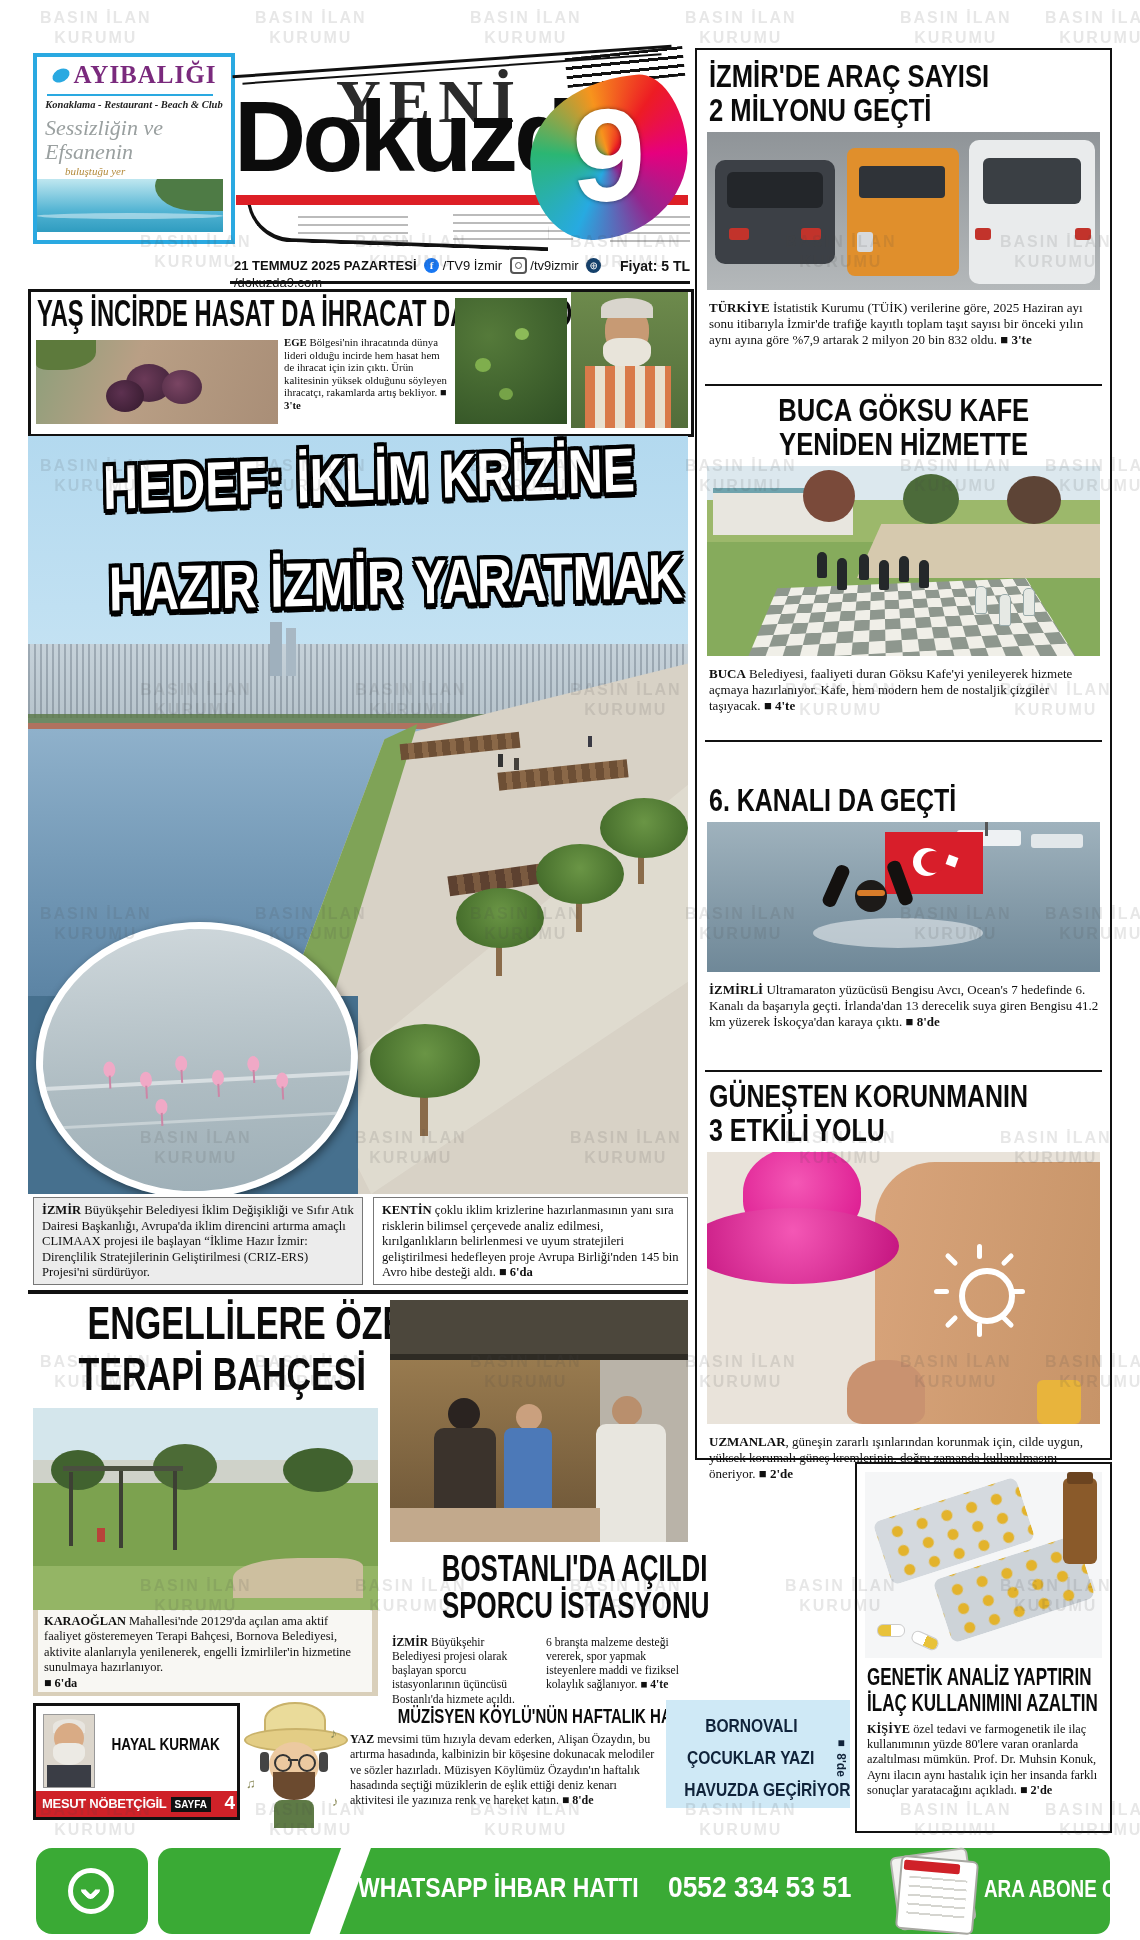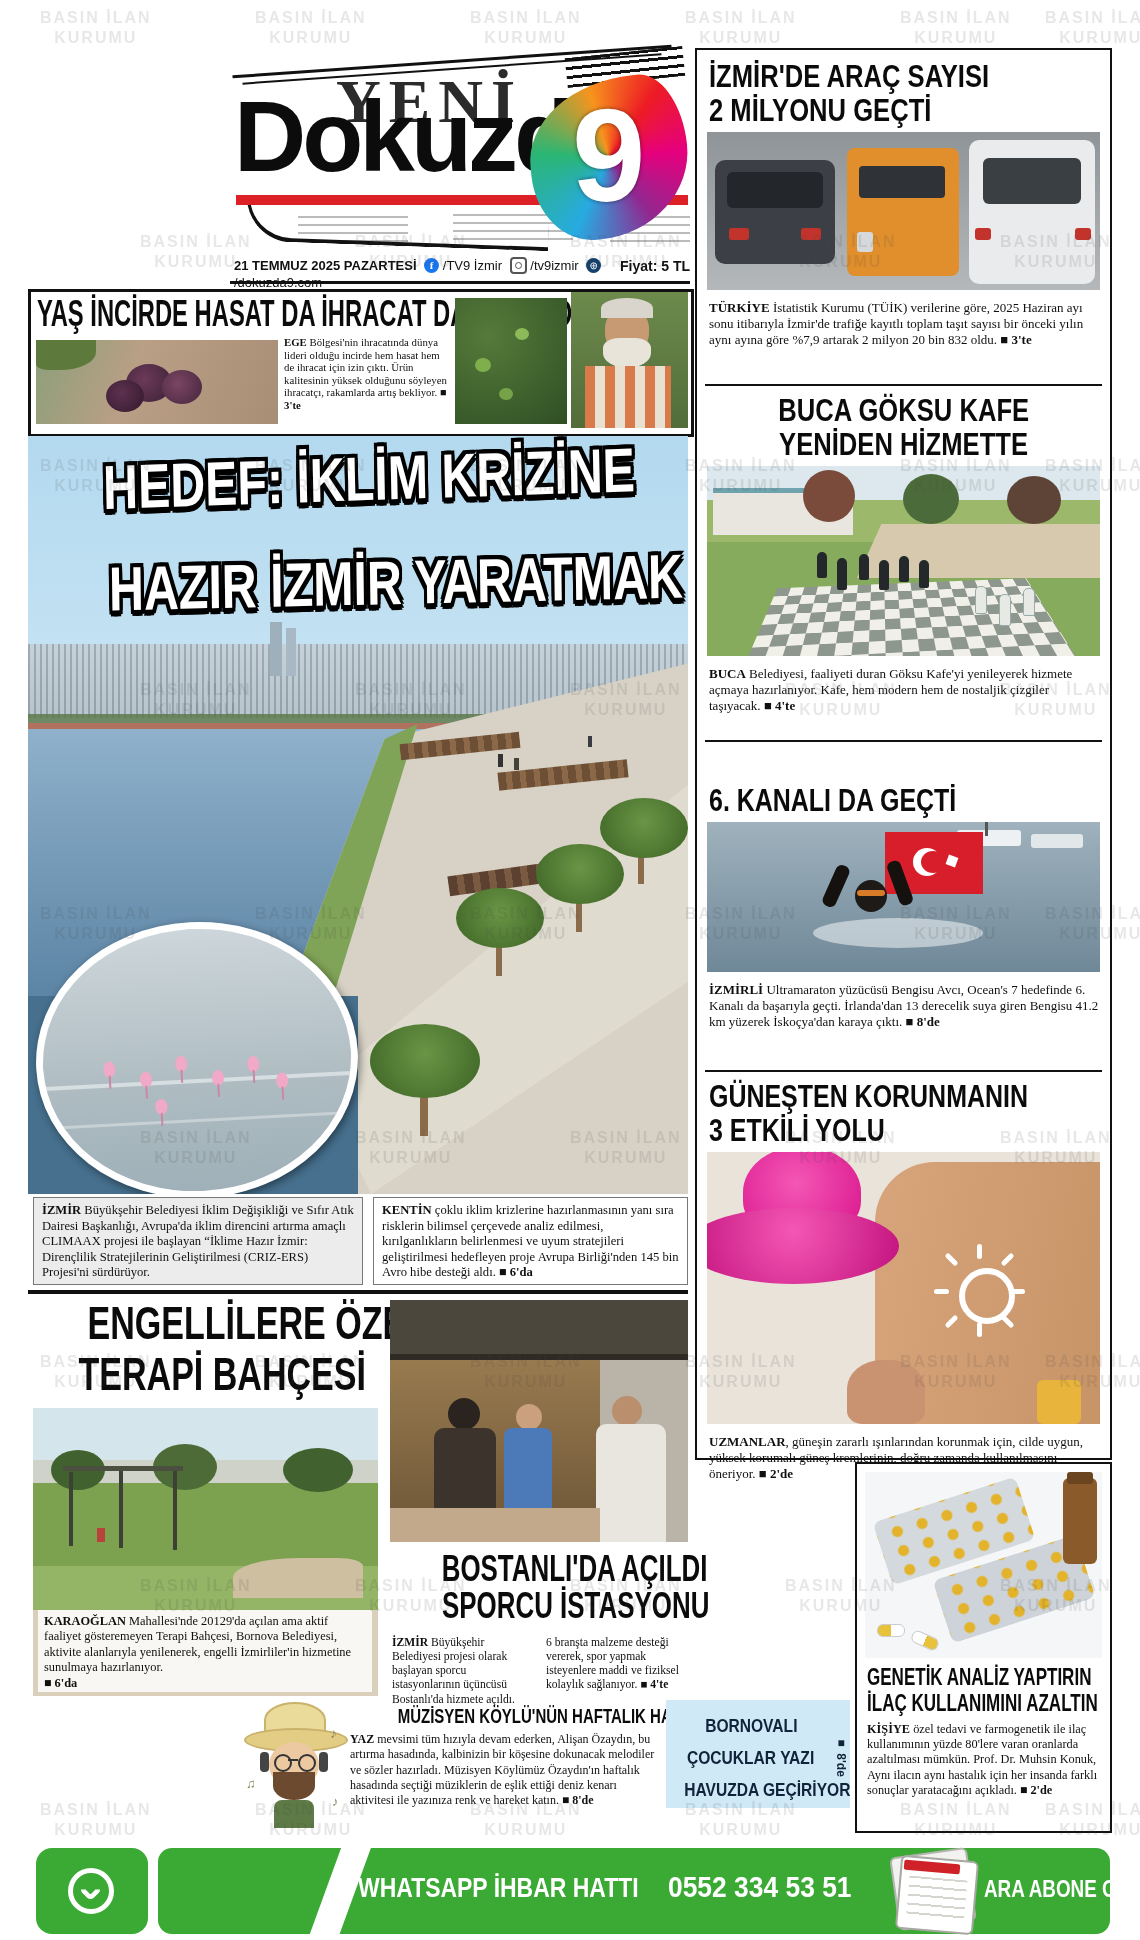--- a/index.html
+++ b/index.html
@@ -28,20 +28,35 @@
   .piece{position:absolute;width:10px;height:26px;background:#24282a;border-radius:5px 5px 2px 2px;}
   .piece.w{background:#e6e9e4;border:1px solid #9aa;}
   .ray{position:absolute;width:5px;height:15px;background:#fff;border-radius:3px;}
   .vline{writing-mode:vertical-rl;}
 </style>
 </head>
 <body>
 
 <div id="page">
 
+  <div class="abs" style="left:33px;top:53px;width:194px;height:183px;border:4px solid #2aa9e1;background:#fff;overflow:hidden;">
+    <div class="abs" style="left:0;top:4px;width:100%;text-align:center;">
+      <span style="display:inline-block;width:18px;height:13px;background:#2aa9e1;border-radius:60% 40% 60% 40%;transform:rotate(-15deg);vertical-align:middle;"></span>
+      <span style="font-family:'Liberation Serif',serif;font-weight:bold;font-size:25px;color:#7a2a7d;letter-spacing:1px;vertical-align:middle;">AYIBALIĞI</span>
+    </div>
+    <div class="abs" style="left:10px;top:37px;width:166px;height:2px;background:#2aa9e1;"></div>
+    <div class="abs" style="left:0;top:42px;width:100%;text-align:center;font:italic bold 10.5px 'Liberation Serif',serif;color:#222;">Konaklama - Restaurant - Beach &amp; Club</div>
+    <div class="abs" style="left:8px;top:58px;font:italic 22px 'Liberation Serif',serif;color:#9aa0a0;">Sessizliğin ve</div>
+    <div class="abs" style="left:8px;top:82px;font:italic 22px 'Liberation Serif',serif;color:#9aa0a0;">Efsanenin</div>
+    <div class="abs" style="left:28px;top:108px;font:italic 11px 'Liberation Serif',serif;color:#b48b3c;">buluştuğu yer</div>
+    <div class="ph" style="left:0;top:122px;width:186px;height:53px;background:linear-gradient(#bfe7f0,#53b4d3 60%,#2f9cc0);">
+      <div class="abs" style="left:118px;top:-14px;width:75px;height:46px;background:#4e7b45;border-radius:50% 20% 10% 60%;"></div>
+      <div class="abs" style="left:0;top:34px;width:186px;height:6px;background:rgba(255,255,255,.45);border-radius:50%;"></div>
+    </div>
+  </div>
 
   <div class="abs" style="left:228px;top:38px;width:464px;height:246px;">
     <div class="abs" style="left:4px;top:22px;width:440px;height:3px;background:#111;transform:rotate(-4deg);"></div>
     <div class="abs" style="left:14px;top:30px;width:420px;height:2px;background:#111;transform:rotate(-4deg);"></div>
     <div class="abs" style="left:338px;top:14px;width:118px;height:30px;
          background:repeating-linear-gradient(#111 0 3px,transparent 3px 9px);transform:rotate(-6deg);"></div>
     <div class="abs" style="left:108px;top:28px;font:bold 62px 'Liberation Serif',serif;color:#2b2b2b;letter-spacing:8px;z-index:1;">YENİ</div>
     <div class="abs" style="left:6px;top:48px;font:bold 100px 'Liberation Sans',sans-serif;color:#0c0c0c;letter-spacing:-4px;z-index:2;line-height:1;">Dokuzda</div>
     <div class="abs" style="left:8px;top:157px;width:452px;height:10px;background:#dd1f26;z-index:2;"></div>
     <div class="abs" style="left:70px;top:178px;width:110px;height:26px;background:repeating-linear-gradient(#bbb 0 2px,transparent 2px 8px);"></div>
@@ -228,20 +243,36 @@
   </div>
   <p class="bt abs" style="left:392px;top:1636px;width:144px;margin:0;font-size:11.6px;line-height:1.22;">
     <b>İZMİR</b>
     <span>Büyükşehir Belediyesi projesi olarak başlayan sporcu istasyonlarının üçüncüsü Bostanlı'da hizmete açıldı.</span>
   </p>
   <p class="bt abs" style="left:546px;top:1636px;width:142px;margin:0;font-size:11.6px;line-height:1.22;">
     <span>6 branşta malzeme desteği vererek, spor yapmak isteyenlere maddi ve fiziksel kolaylık sağlanıyor.</span>
     <b>■ 4'te</b>
   </p>
 
+  <div class="abs" style="left:33px;top:1703px;width:207px;height:117px;border:3px solid #111;background:#fff;box-sizing:border-box;">
+    <div class="ph" style="left:7px;top:8px;width:50px;height:72px;background:#dcd6cc;border:1px solid #999;">
+      <div class="abs" style="left:9px;top:4px;width:32px;height:14px;background:#e8e5df;border-radius:50% 50% 0 0;"></div>
+      <div class="abs" style="left:10px;top:8px;width:30px;height:30px;background:#d9ab85;border-radius:50%;"></div>
+      <div class="abs" style="left:9px;top:28px;width:32px;height:22px;background:#eceae4;border-radius:30% 30% 50% 50%;"></div>
+      <div class="abs" style="left:3px;top:50px;width:44px;height:22px;background:#3a3d45;"></div>
+    </div>
+    <div class="hl abs" style="left:60px;top:30px;width:140px;text-align:center;font-size:17px;">
+      <span class="c" style="transform:scaleX(.8);">HAYAL KURMAK</span>
+    </div>
+    <div class="abs" style="left:0;top:85px;width:201px;height:26px;background:#cf2128;">
+      <span style="position:absolute;left:6px;top:5px;font:bold 13px 'Liberation Sans',sans-serif;color:#fff;letter-spacing:-.3px;">MESUT NÖBETÇİGİL</span>
+      <span style="position:absolute;right:26px;top:6px;background:#111;color:#fff;font:bold 10px 'Liberation Sans',sans-serif;padding:2px 4px;">SAYFA</span>
+      <span style="position:absolute;right:2px;top:1px;color:#fff;font:bold 19px 'Liberation Sans',sans-serif;">4</span>
+    </div>
+  </div>
 
   <div class="abs" style="left:244px;top:1698px;width:100px;height:135px;">
     <div class="abs" style="left:20px;top:4px;width:58px;height:32px;background:#eadb9a;border-radius:50% 50% 0 0;border:2px solid #c9b26a;"></div>
     <div class="abs" style="left:0;top:30px;width:100px;height:20px;background:#e3cd85;border-radius:50%;border:2px solid #c9b26a;"></div>
     <div class="abs" style="left:25px;top:44px;width:50px;height:46px;background:#ecc9a0;border-radius:50%;"></div>
     <div class="abs" style="left:30px;top:56px;width:14px;height:14px;border:2px solid #333;border-radius:50%;"></div>
     <div class="abs" style="left:54px;top:56px;width:14px;height:14px;border:2px solid #333;border-radius:50%;"></div>
     <div class="abs" style="left:44px;top:61px;width:10px;height:2px;background:#333;"></div>
     <div class="abs" style="left:29px;top:74px;width:42px;height:28px;background:#6b4a2f;border-radius:0 0 50% 50%;"></div>
     <div class="abs" style="left:16px;top:54px;width:9px;height:20px;background:#444;border-radius:4px;"></div>

